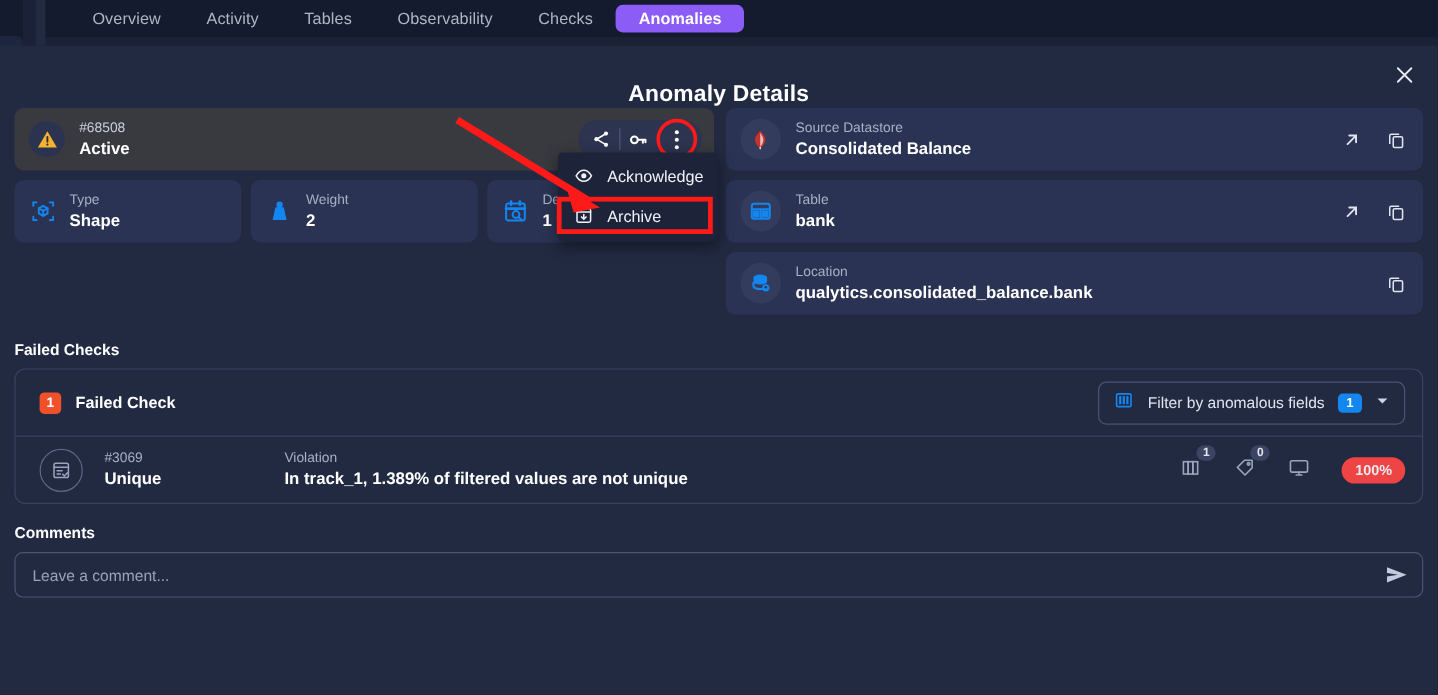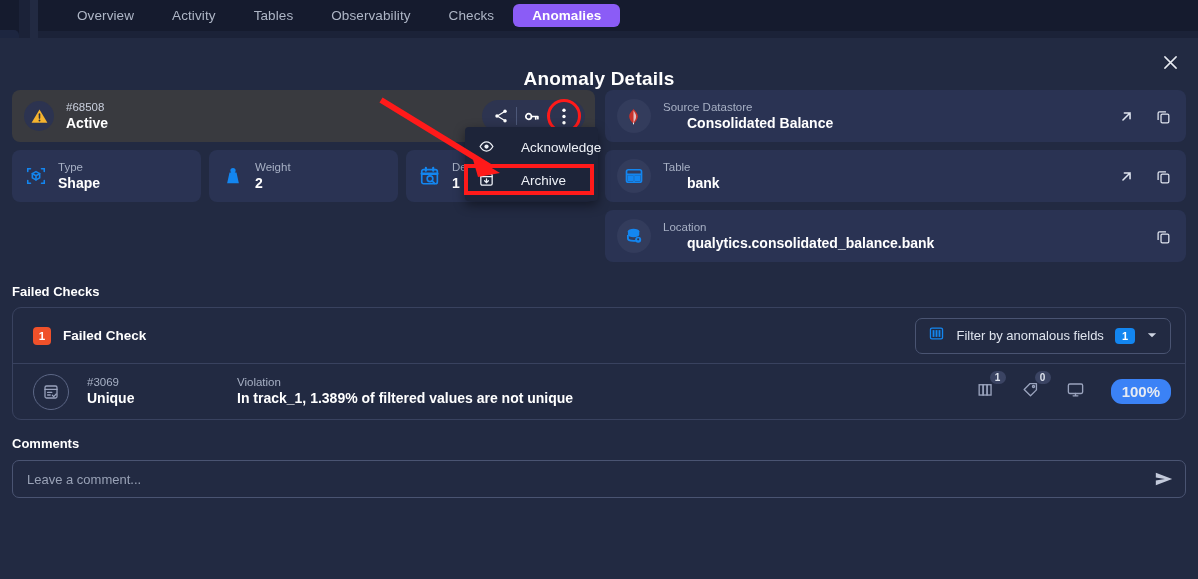--- a/index.html
+++ b/index.html
@@ -122,21 +122,21 @@
     background: #2a3353; border-radius: 8px; height: 52px;
     display: flex; align-items: center; padding: 0 14px 0 12px; gap: 12px;
     margin-bottom: 8px;
   }
   .info-ico-circle {
     width: 34px; height: 34px; border-radius: 50%; background: #333c5c;
     display: flex; align-items: center; justify-content: center; flex: 0 0 auto;
   }
   .info-txt { line-height: 1.18; }
   .info-label { color: #a7b0c4; font-size: 11.5px; }
-  .info-value { color: #ffffff; font-size: 14px; font-weight: 700; margin-left: 24px; }
+  .info-value { color: #ffffff; font-size: 14px; font-weight: 700; }
   .info-actions { margin-left: auto; display: flex; align-items: center; gap: 20px; }
   .info-act { cursor: pointer; display: flex; }
 
   
   .fc-heading { color: #ffffff; font-size: 13px; font-weight: 700;
     margin: 14px 0 8px 12px; }
   .fc-panel {
     margin: 0 12px; border: 1px solid #39425f; border-radius: 9px;
     overflow: hidden;
   }
@@ -172,21 +172,21 @@
   .fc-strong { color: #ffffff; font-size: 14px; font-weight: 700; }
   .fc-col-v { line-height: 1.2; }
   .fc-meta { margin-left: auto; display: flex; align-items: center; gap: 26px; }
   .meta-item { position: relative; display: flex; align-items: center; }
   .meta-bubble {
     position: absolute; top: -9px; right: -11px;
     background: #3b4463; color: #dfe4ee; font-size: 10px; font-weight: 700;
     border-radius: 8px; padding: 1px 5px; min-width: 16px; text-align: center;
   }
   .pct-pill {
-    background: #3b82f6; color: #e6eaf2; font-size: 15px; font-weight: 700;
+    background: #ef4444; color: #e6eaf2; font-size: 12px; font-weight: 700;
     border-radius: 11px; padding: 4px 11px;
   }
 
   
   .cm-heading { color: #ffffff; font-size: 13px; font-weight: 700;
     margin: 16px 0 9px 12px; }
   .cm-box {
     margin: 0 12px; height: 38px; border: 1px solid #4a5472; border-radius: 7px;
     display: flex; align-items: center; padding: 0 10px 0 14px;
   }
@@ -198,21 +198,21 @@
   .cm-send { cursor: pointer; display: flex; padding-left: 8px; }
 
   
   .dropdown {
     position: absolute; left: 465px; top: 127px; width: 133px;
     background: #1d2439; border-radius: 4px; z-index: 40;
     box-shadow: 0 4px 12px rgba(0,0,0,.45);
     padding: 4px 0;
   }
   .dd-item {
-    height: 33px; display: flex; align-items: center; gap: 26px;
+    height: 33px; display: flex; align-items: center; gap: 11px;
     padding: 0 13px; color: #eef1f7; font-size: 13.5px; cursor: pointer;
   }
 
   
   .anno { position: absolute; pointer-events: none; z-index: 60; }
   .ack-ring {
     position: absolute; left: 464px; top: 164px; width: 130px; height: 31px;
     border: 4px solid #ff1a1a; z-index: 61; pointer-events: none;
   }
 </style>

